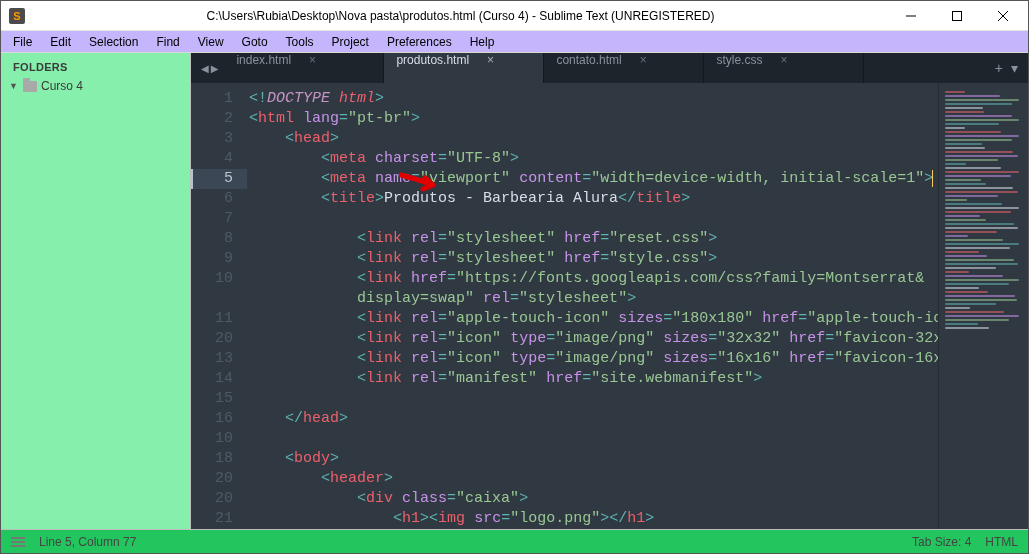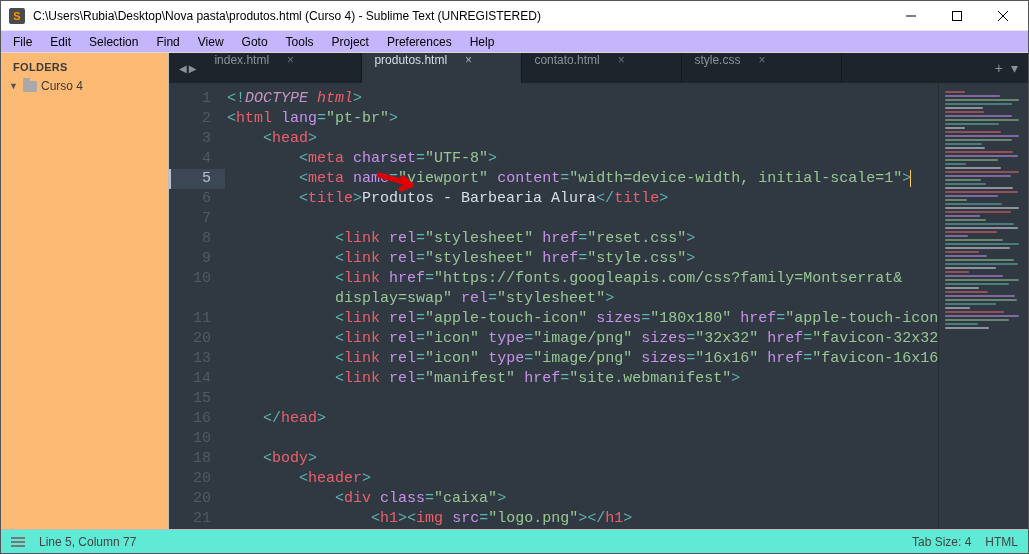--- a/index.html
+++ b/index.html
@@ -17,32 +17,32 @@
   height: 30px;
   background: #fff;
   display: flex;
   align-items: center;
   padding: 0 2px 0 8px;
   border-bottom:1px solid #e5e5e5;
 }
 .titlebar .app-icon {
   width:16px;height:16px;background:#4b4b4b;display:flex;align-items:center;justify-content:center;color:#ff9800;font-weight:bold;font-size:11px;border-radius:2px;margin-right:8px;
 }
-.titlebar .title { flex:1; color:#000; font-size:12px; }
+.titlebar .title { flex:1; color:#000; font-size:12px;text-align:center; }
 .win-controls { display:flex; }
 .win-btn { width:46px;height:30px;display:flex;align-items:center;justify-content:center;color:#000; }
 .menubar {
   height:22px; background:#c4b5fd; display:flex; align-items:center; padding:0 4px; gap:2px;border-bottom:1px solid #d9d9d9;
 }
 .menubar .menu-item { padding:2px 8px; color:#000;font-size:12px; }
 .main {
   display:flex; height: calc(100% - 30px - 22px - 24px);
 }
 .sidebar {
-  width:168px; background:#fdba74; border-right:1px solid #bdbdbd; padding:4px 0;
+  width:190px; background:#86efac; border-right:1px solid #bdbdbd; padding:4px 0;
 }
 .sidebar-title { font-weight:bold; padding:4px 12px; color:#3b3b3b;font-size:11px;letter-spacing:0.3px; }
 .folder-row { display:flex; align-items:center; padding:2px 8px; gap:4px; color:#3b3b3b;font-size:12px; }
 .folder-row .tri { width:10px; display:inline-block; color:#555;font-size:9px; }
 .folder-row .folder-icon {width:14px;height:11px;background:#a9a9a9;border-radius:1px;position:relative;}
 .folder-row .folder-icon::before{content:"";position:absolute;top:-3px;left:0;width:7px;height:3px;background:#a9a9a9;border-radius:1px 1px 0 0;}
 .editor-area { flex:1; display:flex; flex-direction:column; background:#303841; min-width:0;}
 .tabbar {
   height:30px; background:#1e242c; display:flex; align-items:stretch; padding-left:4px;position:relative;
 }
@@ -81,21 +81,21 @@
 .arrow-annot{
   position:absolute; left:208px; top:88px; color:#e11; font-size:26px; font-weight:bold;transform:rotate(0deg);
   pointer-events:none;
 }
 .arrow-annot svg{display:block;}
 .minimap {
   width:90px; background:#303841; border-left:1px solid #252b33; padding:8px 6px;  
 }
 .minimap .blk{height:2px;margin-bottom:2px;border-radius:1px;}
 .statusbar {
-  height:24px; background:#5eead4; border-top:1px solid #bdbdbd; display:flex; align-items:center;
+  height:24px; background:#22c55e; border-top:1px solid #bdbdbd; display:flex; align-items:center;
   padding:0 10px; color:#444; font-size:12px; gap:14px;
 }
 .statusbar .sp { flex:1; }
 .statusbar .ham{width:14px;display:flex;flex-direction:column;gap:2px;}
 .statusbar .ham span{display:block;height:2px;background:#777;}
 </style>
 </head>
 <body>
 
 <div class="titlebar">

